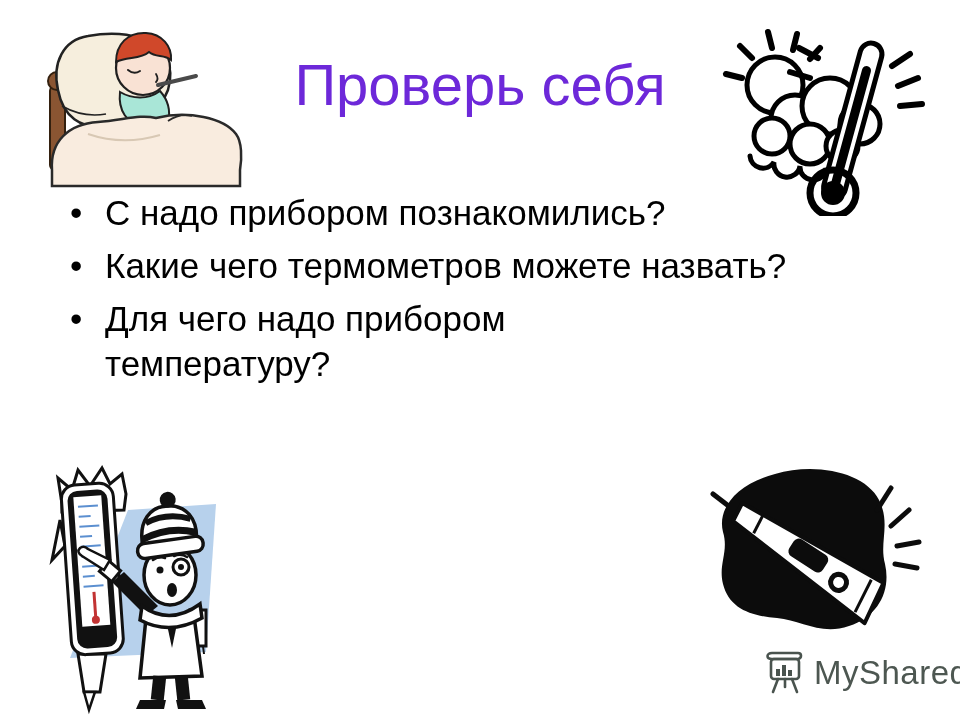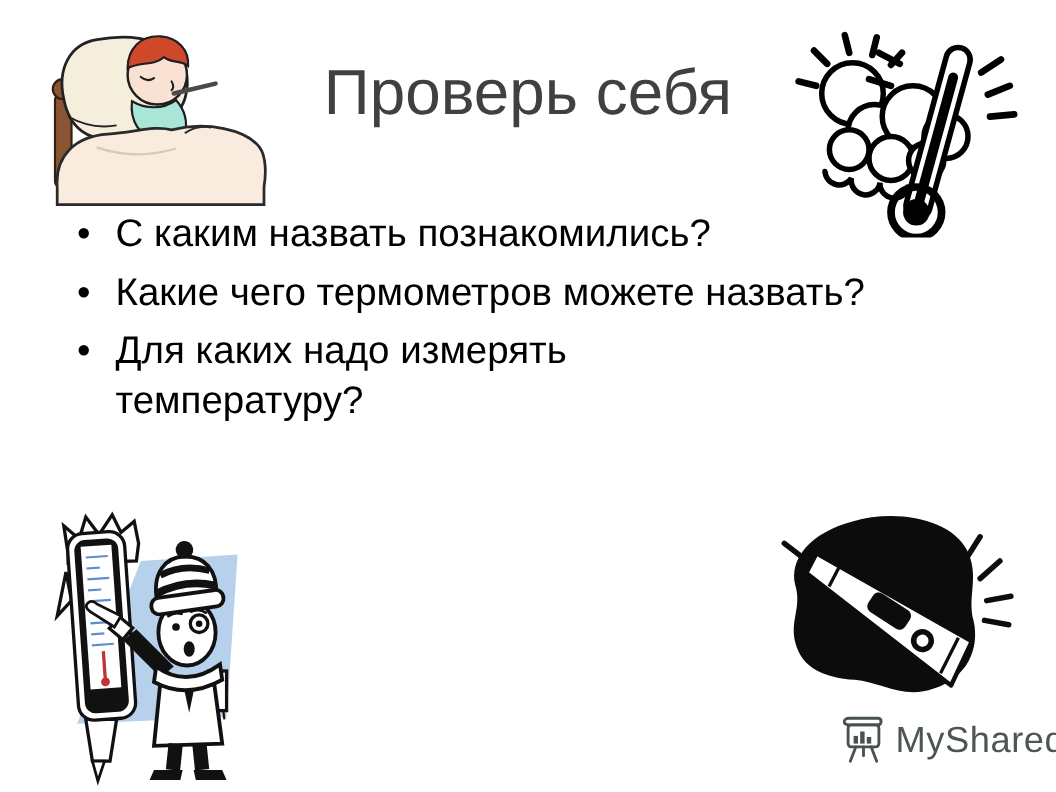--- a/index.html
+++ b/index.html
@@ -12,21 +12,21 @@
     margin:0 auto;
   }
   .title{
     position:absolute;
     top:56px;left:0;right:0;
     margin:0;
     text-align:center;
     font-size:58px;
     font-weight:400;
     line-height:1;
-    color:#404040;
+    color:#6d28d9;
   }
   .bullets{
     position:absolute;
     top:190px;left:60px;
     width:760px;
     margin:0;padding:0;
     list-style:none;
   }
   .bullets li{
     position:relative;
@@ -64,23 +64,23 @@
   }
 </style>
 </head>
 <body>
 
 <div class="slide">
 
   <h1 class="title">Проверь себя</h1>
 
   <ul class="bullets">
-    <li><span>С каким назвать познакомились?</span></li>
+    <li><span>С надо прибором познакомились?</span></li>
     <li><span>Какие чего термометров можете назвать?</span></li>
-    <li><span>Для каких надо измерять температуру?</span></li>
+    <li><span>Для чего надо прибором температуру?</span></li>
   </ul>
 
   <div class="illo illo-tl">
     <svg width="215" height="170" viewBox="0 0 215 170">
       <rect x="22" y="68" width="15" height="84" rx="5" fill="#8a5532" stroke="#33200f" stroke-width="2"></rect>
       <circle cx="29" cy="63" r="9" fill="#8a5532" stroke="#33200f" stroke-width="2"></circle>
       <path d="M 60,18 C 35,22 24,45 30,72 C 35,98 52,112 80,108 C 108,103 132,95 140,72 C 147,48 138,28 112,20 C 94,14 76,15 60,18 Z" fill="#f6eedd" stroke="#222" stroke-width="2.5"></path>
       <path d="M 34,88 Q 55,100 78,96" fill="none" stroke="#222" stroke-width="1.6"></path>
       <circle cx="115" cy="50" r="27" fill="#f9e2d4" stroke="#1f1f1f" stroke-width="2.2"></circle>
       <path d="M 88,44 C 88,26 100,14 118,15 C 134,16 144,28 143,42 C 136,36 128,40 121,34 C 112,42 99,38 88,44 Z" fill="#d0482a" stroke="#1f1f1f" stroke-width="2"></path>

